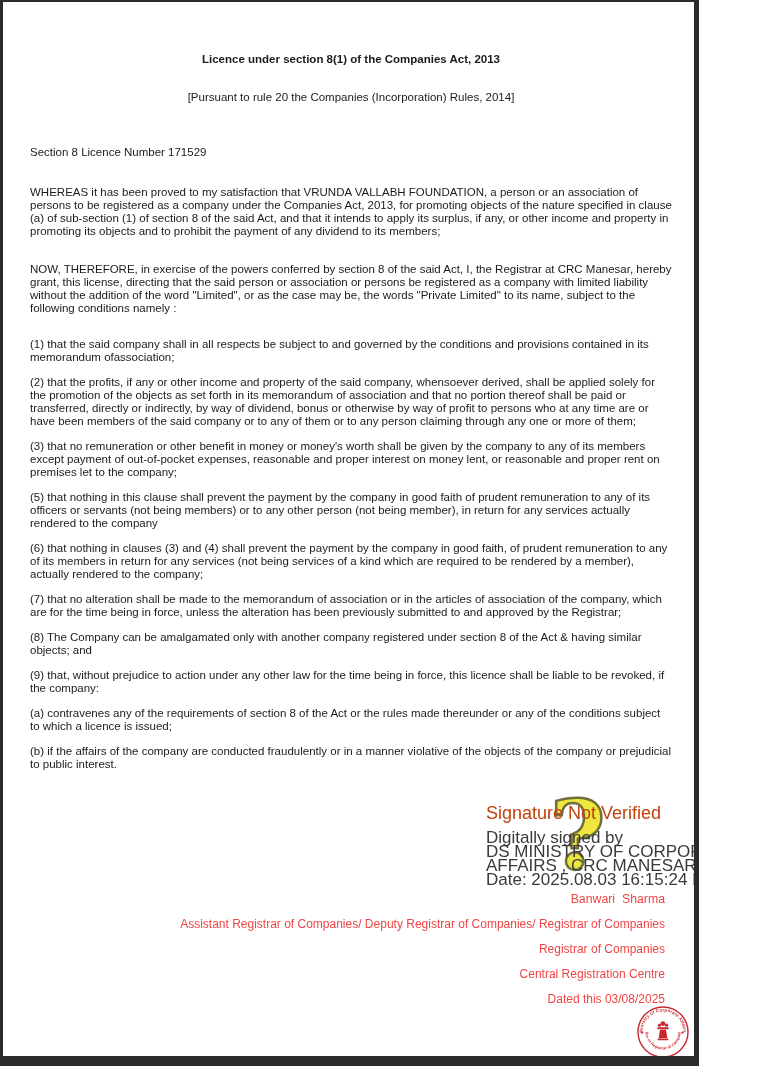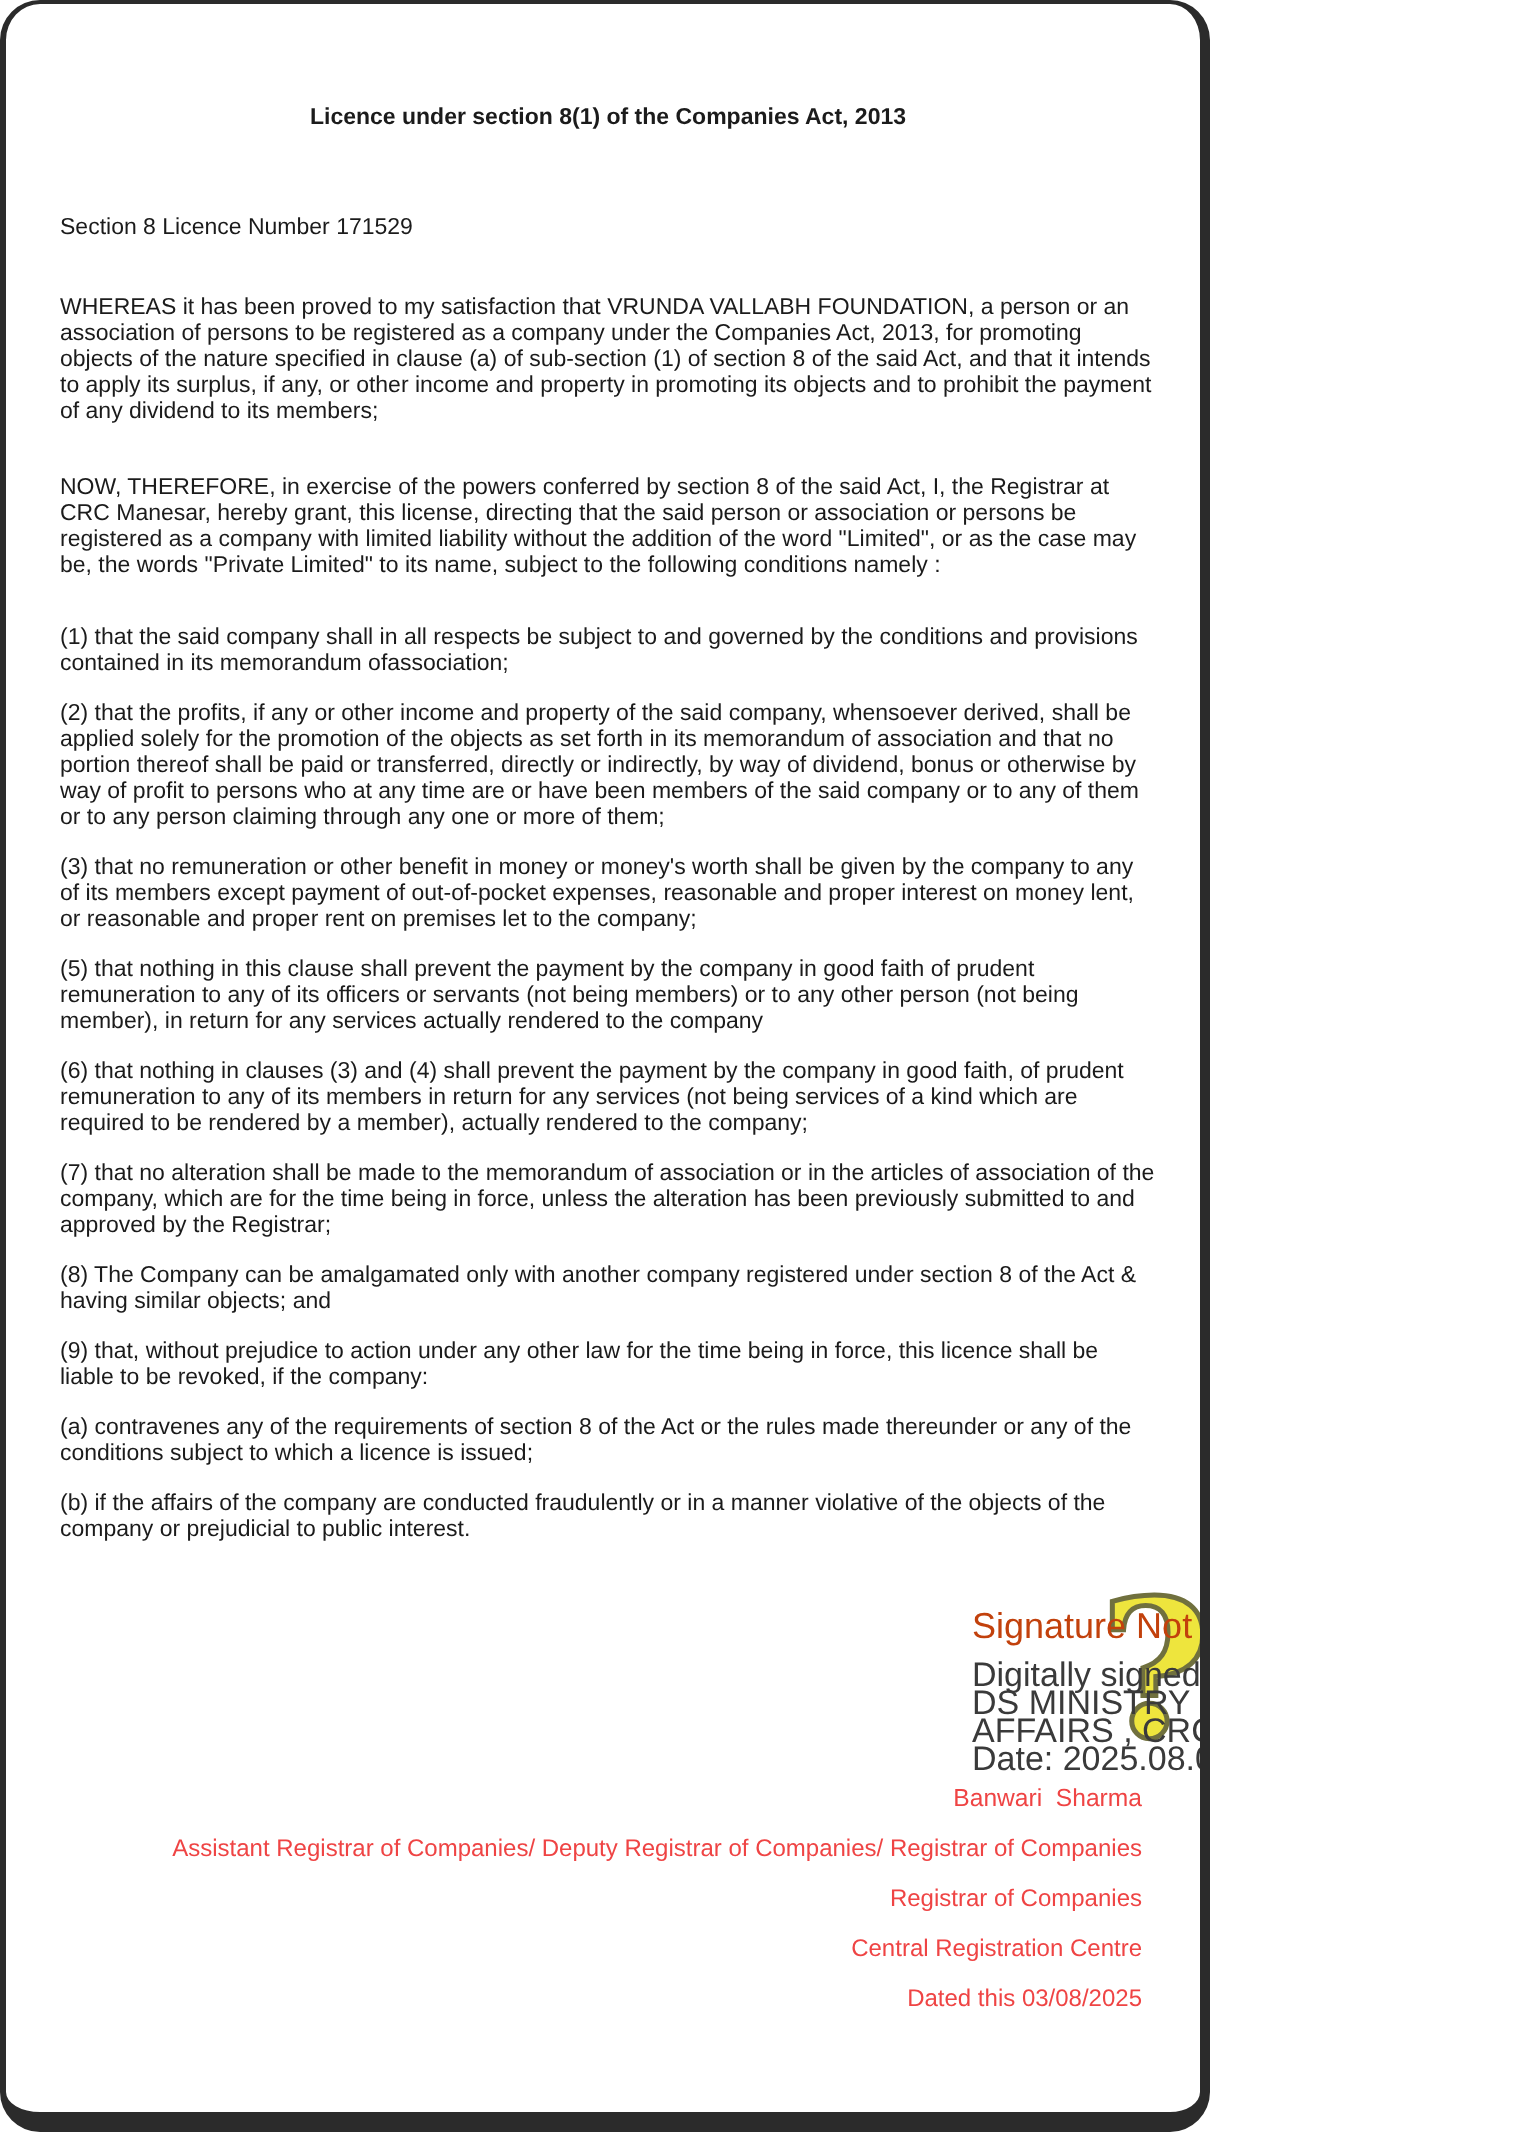--- a/index.html
+++ b/index.html
@@ -1,28 +1,27 @@
 <!DOCTYPE html>
 <html><head>
 <meta charset="utf-8">
 <style>
   html,body { margin:0; padding:0; background:#fff; }
   .page {
     position:relative;
-    width:605px; height:1066px;
+    width:699px; height:1066px;
     box-sizing:border-box;
     background:#ffffff;
     border-top:2px solid #2b2b2b;
     border-left:3px solid #2b2b2b;
     border-right:5px solid #2b2b2b;
     border-bottom:10px solid #2b2b2b;
     overflow:hidden;
     font-family:"Liberation Sans","DejaVu Sans",sans-serif;
     color:#1b1b1b;
-    border-radius:20px;
   }
   .content { padding:0 22px 0 27px; font-size:11.5px; line-height:13px; }
   .content p, .content h1 { margin:0; padding:0; }
   h1.title { font-size:11.5px; font-weight:bold; text-align:center; margin-top:51px; }
   p.subtitle { text-align:center; margin-top:25px; }
   p.licence-no { margin-top:42px; }
   p.whereas { margin-top:27px; }
   p.now { margin-top:25px; }
   p.clause { margin-top:12px; }
   p.clause.first { margin-top:23px; }
@@ -44,20 +43,21 @@
 
   .seal { position:absolute; left:634px; top:1004px; width:52px; height:52px; }
 </style>
 </head>
 <body>
 
 <div class="page">
 
   <div class="content">
     <h1 class="title">Licence under section 8(1) of the Companies Act, 2013</h1>
+    <p class="subtitle">[Pursuant to rule 20 the Companies (Incorporation) Rules, 2014]</p>
     <p class="licence-no">Section 8 Licence Number 171529</p>
     <p class="whereas">WHEREAS it has been proved to my satisfaction that VRUNDA VALLABH FOUNDATION, a person or an association of persons to be registered as a company under the Companies Act, 2013, for promoting objects of the nature specified in clause (a) of sub-section (1) of section 8 of the said Act, and that it intends to apply its surplus, if any, or other income and property in promoting its objects and to prohibit the payment of any dividend to its members;</p>
     <p class="now">NOW, THEREFORE, in exercise of the powers conferred by section 8 of the said Act, I, the Registrar at CRC Manesar, hereby grant, this license, directing that the said person or association or persons be registered as a company with limited liability without the addition of the word "Limited", or as the case may be, the words "Private Limited" to its name, subject to the following conditions  namely :</p>
     <p class="clause first">(1) that the said company shall in all respects be subject to and governed by the conditions and provisions contained in its memorandum ofassociation;</p>
     <p class="clause">(2) that the profits, if any or other income and property of the said company, whensoever derived, shall be applied solely for the promotion of the objects as set forth in its memorandum of association and that no portion thereof shall be paid or transferred, directly or indirectly, by way of dividend, bonus or otherwise by way of profit to persons who at any time are or have been members of the said company or to any of them or to any person claiming through any one or more of them;</p>
     <p class="clause">(3) that no remuneration or other benefit in money or money's worth shall be given by the company to any of its members except payment of out-of-pocket expenses, reasonable and proper interest on money lent, or reasonable and proper rent on premises let to the company;</p>
     <p class="clause">(5) that nothing in this clause shall prevent the payment by the company in good faith of prudent remuneration to any of its officers or servants (not being members) or to any other person (not being member), in return for any services actually rendered to the company</p>
     <p class="clause">(6) that nothing in clauses (3) and (4) shall prevent the payment by the company in good faith, of prudent remuneration to any of its members in return for any services (not being services of a kind which are required to be rendered by a member), actually rendered to the company;</p>
     <p class="clause">(7) that no alteration shall be made to the memorandum of association or in the articles of association of the company, which are for the time being in force, unless the alteration has been previously submitted to and approved by the Registrar;</p>
     <p class="clause">(8) The Company can be amalgamated only with another company registered under section 8 of the Act &amp; having similar objects; and</p>

